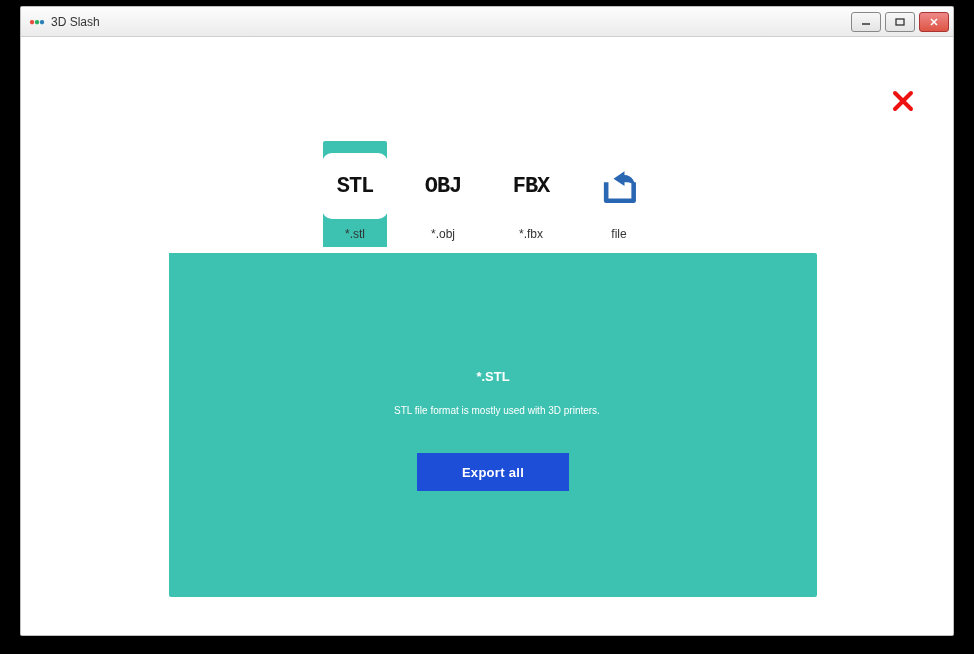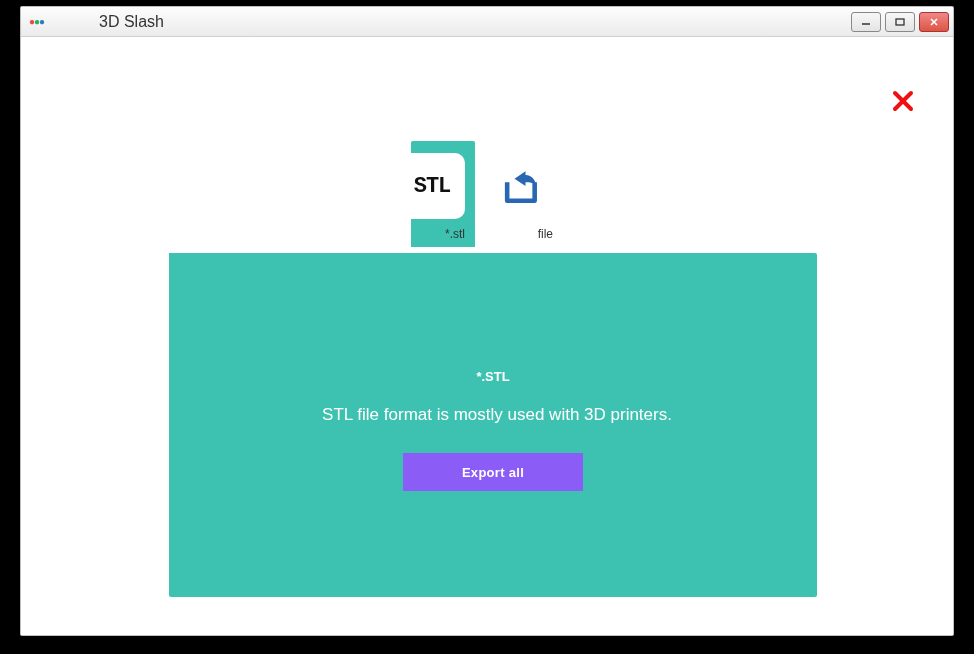--- a/index.html
+++ b/index.html
@@ -31,21 +31,21 @@
       gap: 6px;
     }
     .app-icon {
       width: 16px; height: 16px;
       display: flex; align-items: center;
       font-size: 10px; letter-spacing: -1px;
     }
     .app-icon span:nth-child(1){color:#e74c3c}
     .app-icon span:nth-child(2){color:#27ae60}
     .app-icon span:nth-child(3){color:#2980b9}
-    .title-text { font-size: 16px; color: #333; margin-left: 48px; }
+    .title-text { font-size: 12px; color: #333; }
     .title-spacer { flex: 1; }
     .win-btns { display: flex; gap: 4px; }
     .win-btn {
       width: 30px; height: 20px;
       border: 1px solid #888;
       border-radius: 3px;
       background: linear-gradient(to bottom,#f7f7f7,#e4e4e4);
       display:flex; align-items:center; justify-content:center;
       font-size: 10px;
       cursor: pointer;
@@ -76,21 +76,21 @@
       top: 104px;
       left: 0; right: 0;
       display: flex;
       justify-content: center;
       gap: 24px;
     }
     .tab {
       width: 64px;
       display:flex;
       flex-direction:column;
-      align-items:flex-end;
+      align-items:center;
       cursor:pointer;
       padding: 12px 10px 6px 10px;
       position: relative;
     }
     .tab.active {
       background: #3dc2b1;
       border-radius: 2px 2px 0 0;
     }
     .tab-card {
       width: 66px; height: 66px;
@@ -125,31 +125,31 @@
       position: absolute;
       top: 116px;
       left: 0; right: 0;
       font-size: 13px;
       font-weight: bold;
     }
     .panel-desc {
       position: absolute;
       top: 152px;
       left: 0; right: 0;
-      font-size: 17px;
+      font-size: 10px;
       padding-left: 8px;
     }
     .export-btn {
       position: absolute;
       top: 200px;
       left: 50%;
       transform: translateX(-50%);
-      width: 180px;
+      width: 152px;
       height: 38px;
-      background: #8b5cf6;
+      background: #1d4ed8;
       color: #fff;
       border: none;
       font-size: 13px;
       font-weight: bold;
       cursor: pointer;
       letter-spacing: 0.3px;
     }
   </style>
 </head>
 <body>
@@ -194,22 +194,34 @@
 
     <div class="tabs-row">
 
       <div class="tab active">
         <div class="tab-card">
           <span>STL</span>
         </div>
         <div class="tab-label">*.stl</div>
       </div>
 
-
-
+      <div class="tab">
+        <div class="tab-card">
+          <span>OBJ</span>
+        </div>
+        <div class="tab-label">*.obj</div>
+      </div>
+
+
+      <div class="tab">
+        <div class="tab-card">
+          <span>FBX</span>
+        </div>
+        <div class="tab-label">*.fbx</div>
+      </div>
 
       <div class="tab">
         <div class="tab-card">
           <svg viewBox="0 0 48 48">
             <path d="M10 20 L10 40 L40 40 L40 20" fill="none" stroke="#2a67b3" stroke-width="5" stroke-linejoin="round"></path>
             <path d="M18 16 L30 8 L30 12 C38 12 42 20 42 26 C40 20 34 20 30 20 L30 24 Z" fill="#2a67b3"></path>
           </svg>
         </div>
         <div class="tab-label">file</div>
       </div>

